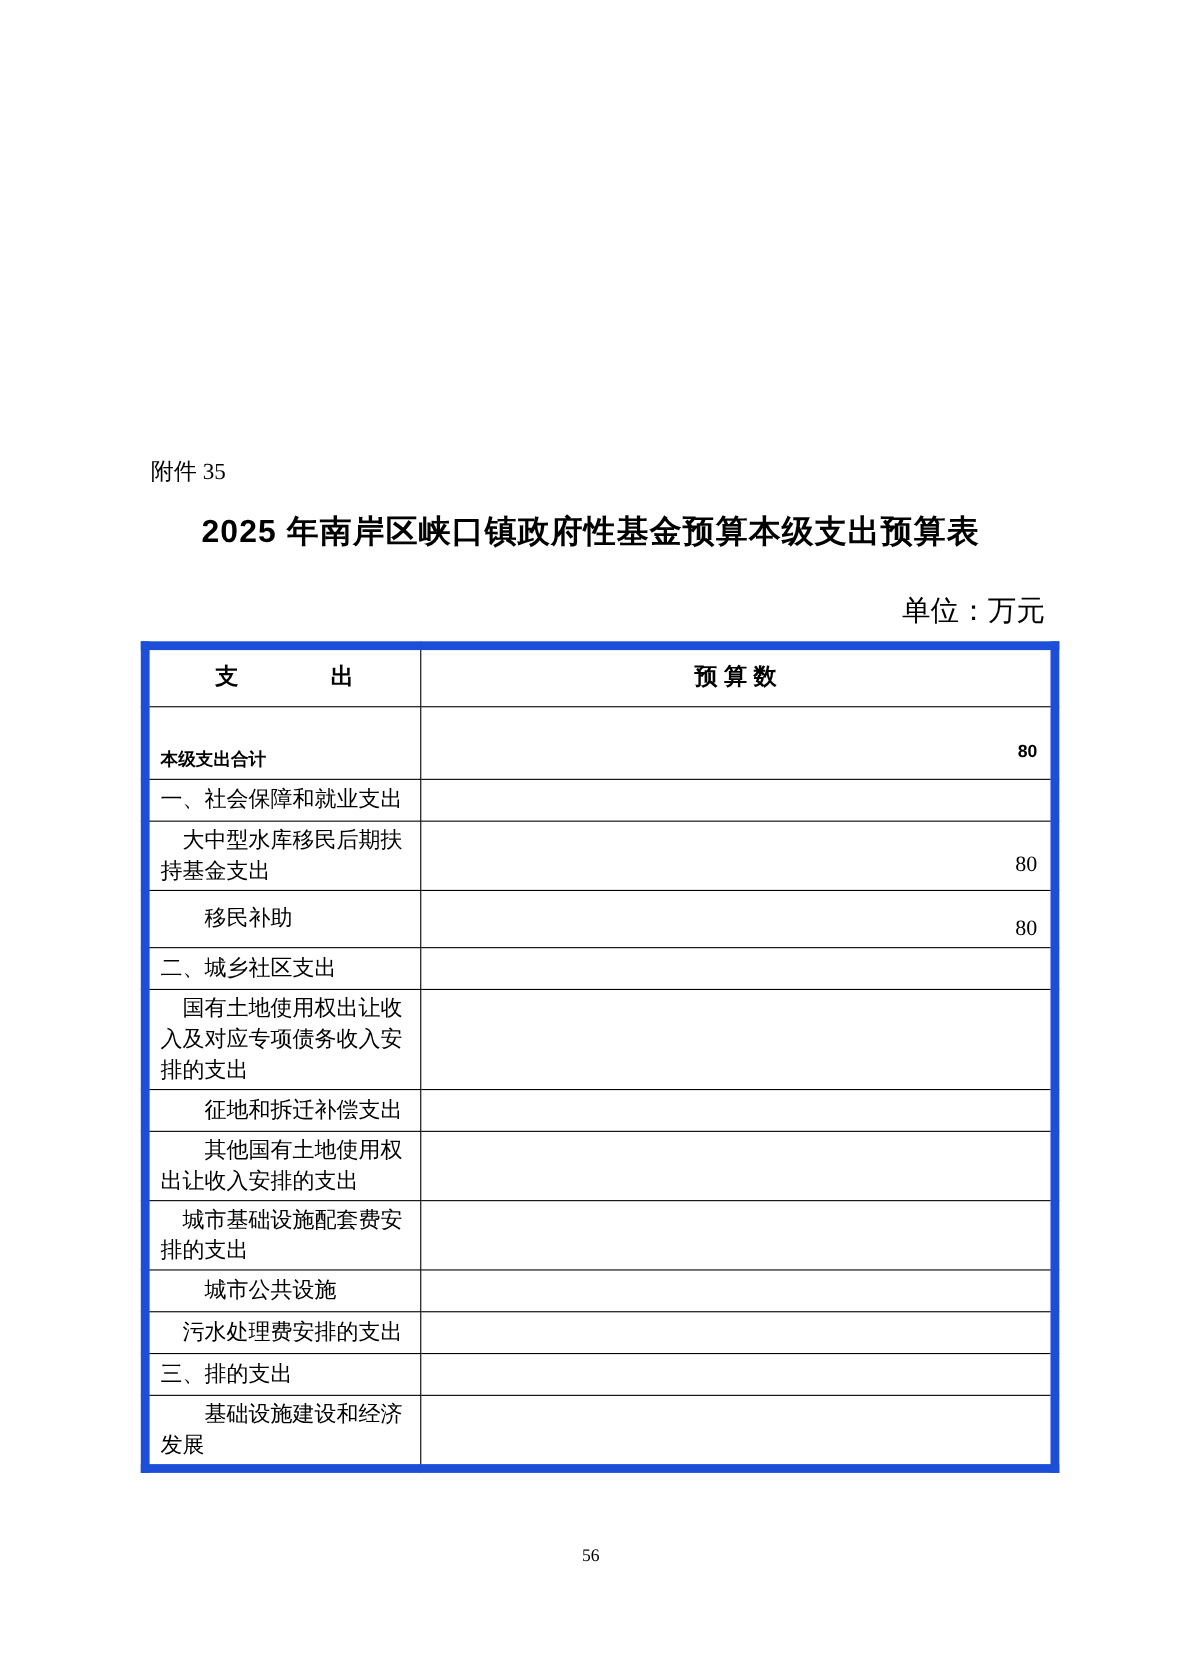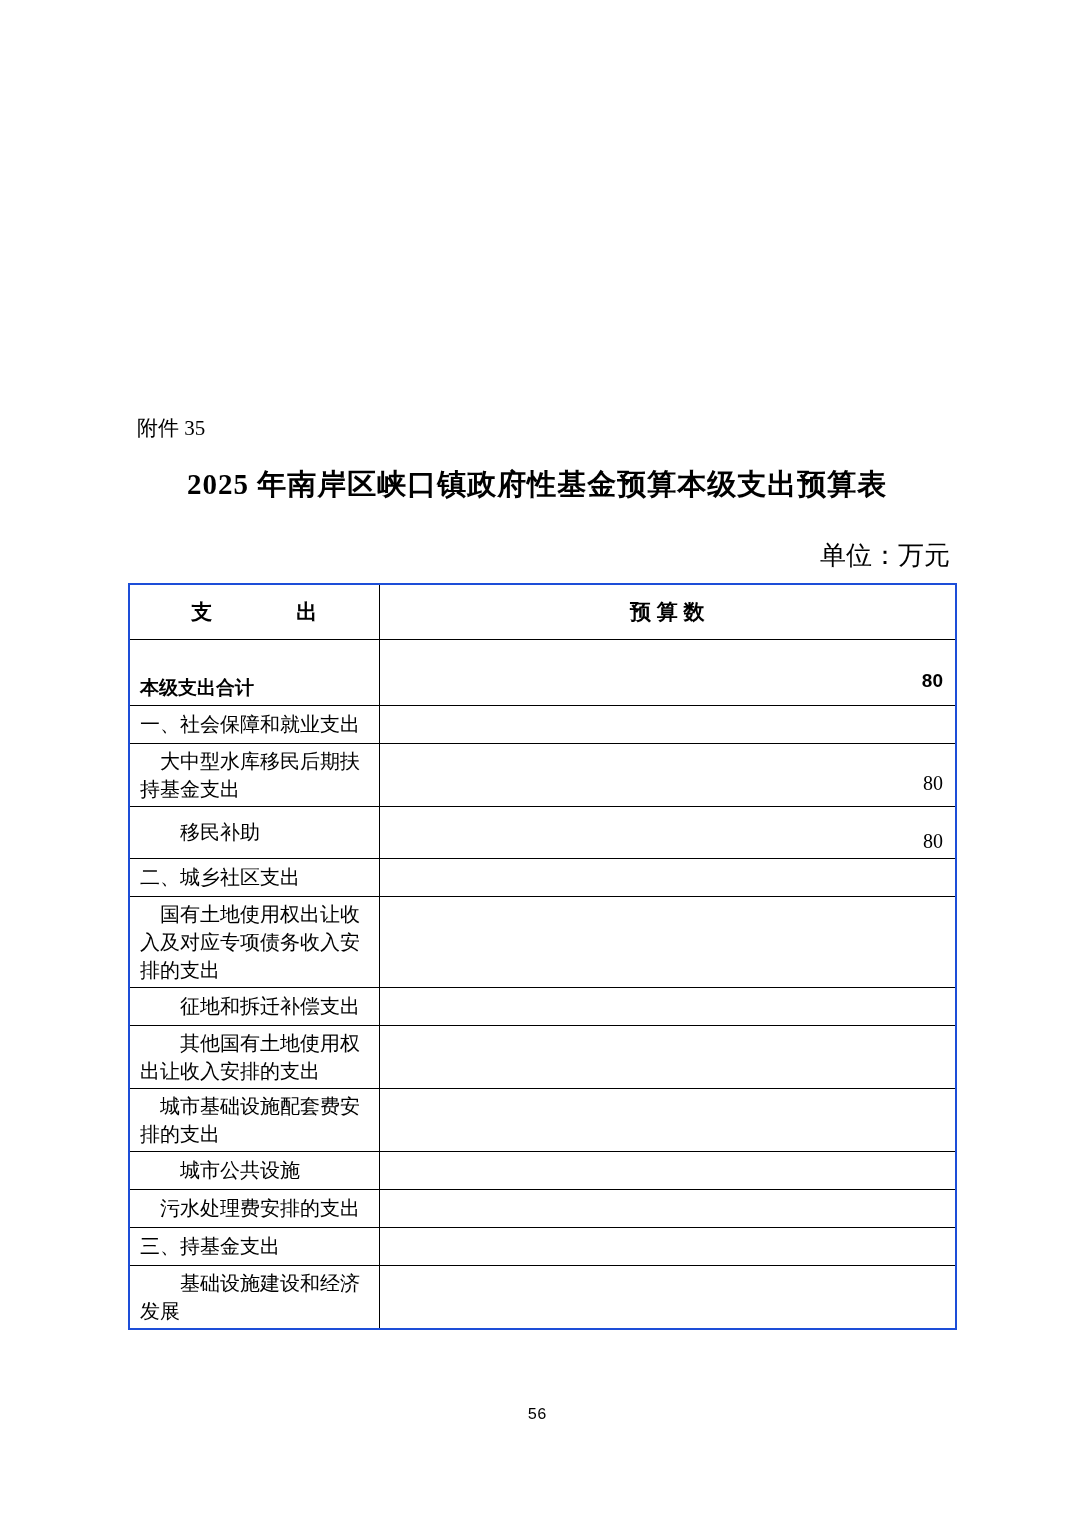--- a/index.html
+++ b/index.html
@@ -10,68 +10,68 @@
     font-family: "Liberation Serif", "DejaVu Serif", serif;
     overflow: hidden;
   }
   .attachment {
     position: absolute; left: 137px; top: 415px;
     font-size: 21px; line-height: 26px;
   }
   .doc-title {
     position: absolute; left: 0; top: 467px; width: 100%;
     text-align: center;
-    font-family: Liberation Serif, serif;
+    font-family: Liberation Sans, sans-serif;
     font-weight: bold; font-size: 29px; letter-spacing: 1px;
     line-height: 34px;
   }
   .unit-label {
     position: absolute; right: 124px; top: 543px;
     font-size: 26px; line-height: 26px;
   }
   table.budget {
     position: absolute; left: 128px; top: 583px;
     width: 827px; border-collapse: collapse; table-layout: fixed;
-    border: 2px solid #1d4ed8;
+    border: 8px solid #1d4ed8;
   }
   table.budget td, table.budget th {
     border: 1.5px solid #000;
     vertical-align: middle;
     font-size: 20px; line-height: 28px;
     font-weight: normal;
     overflow: hidden;
   }
   tr.header-row { height: 55px; }
   tr.header-row th {
     font-family: "Liberation Sans", "DejaVu Sans", sans-serif;
     font-weight: bold; text-align: center; font-size: 21px;
   }
   tbody tr { height: 38px; }
   tr.total-row { height: 59px; }
   tr.total-row .label-cell p,
   tr.total-row .value-cell {
     font-family: "Liberation Sans", "DejaVu Sans", sans-serif;
-    font-weight: bold; font-size: 19px; margin-top: 31px;
+    font-weight: bold; font-size: 16px; margin-top: 31px;
   }
   td.label-cell { padding: 3px 10px; }
   td.label-cell p {
     margin: 0;
     white-space: pre-wrap;
     word-break: break-all;
   }
   td.label-cell p.indent-1 { text-indent: 1em; }
   td.label-cell p.indent-2 { text-indent: 2em; }
   td.value-cell {
     text-align: right;
     padding: 20px 12px 3px 4px;
   }
   .page-number {
     position: absolute; left: 0; top: 1404px; width: 100%;
     text-align: center;
-    font-family: Liberation Mono, monospace;
+    font-family: Liberation Serif, serif;
     font-size: 16px; line-height: 22px;
   }
 </style>
 </head>
 <body>
 
 <div class="page">
 
   <div class="attachment">附件 35</div>
 
@@ -157,21 +157,21 @@
           <td class="value-cell"></td>
         </tr>
         <tr>
           <td class="label-cell">
             <p class="indent-1">污水处理费安排的支出</p>
           </td>
           <td class="value-cell"></td>
         </tr>
         <tr>
           <td class="label-cell">
-            <p class="">三、持基金支出</p>
+            <p class="">三、排的支出</p>
           </td>
           <td class="value-cell"></td>
         </tr>
         <tr>
           <td class="label-cell">
             <p class="indent-2">基础设施建设和经济
 发展</p>
           </td>
           <td class="value-cell"></td>
         </tr>

